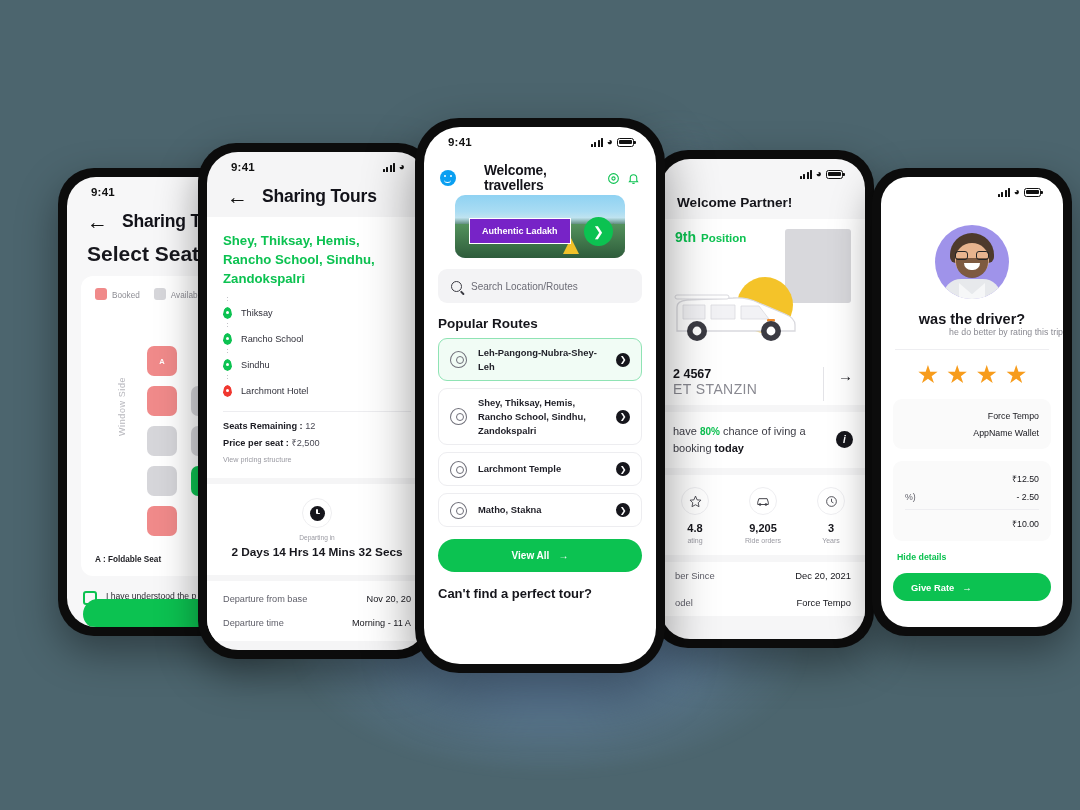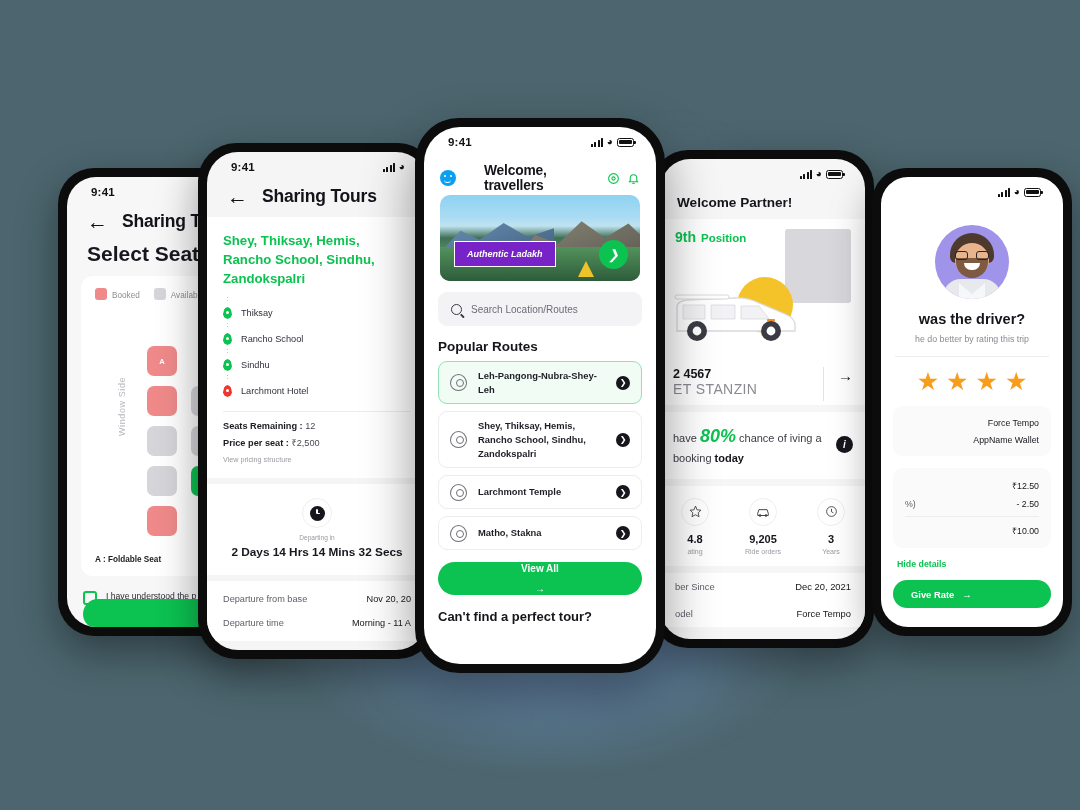--- a/index.html
+++ b/index.html
@@ -117,64 +117,64 @@
   #p3 { left: 415px; top: 118px; width: 250px; height: 555px; border-radius: 44px;
         box-shadow: 0 22px 52px rgba(0,0,0,.42); }
   #p3 .screen { border-radius: 36px; background:#fff; }
   #p3 .hdr { display:flex;align-items:center;gap:28px;padding: 10px 16px 2px;}
   #p3 .smiley { width:16px;height:16px;border-radius:50%;background:#0a9ff1;position:relative;flex:none;}
   #p3 .smiley::before{content:'';position:absolute;left:3.6px;top:4.6px;width:2px;height:2px;border-radius:50%;background:#fff;box-shadow:6px 0 0 #fff;}
   #p3 .smiley::after{content:'';position:absolute;left:4.4px;top:8.4px;width:7px;height:3.4px;border-bottom:1.4px solid #fff;border-radius:0 0 6px 6px;}
   #p3 .hdr h1 { font-size: 13.8px; font-weight:700; color:#15151b; letter-spacing:-.2px; flex:1;}
   #p3 .hicons { display:flex;gap:7px;align-items:center;}
   #p3 .loc-i,#p3 .bell-i { width:13px;height:13px; color:#0cc251; }
-  #p3 .hero { margin: 0 16px; height: 86px; border-radius: 10px; position:relative; overflow:hidden;
+  #p3 .hero { margin: 0 31px; height: 63px; border-radius: 10px; position:relative; overflow:hidden;
      background:
-       linear-gradient(180deg,#8fd2f2 0%, #a9dcf3 26%, #bfe3f0 36%, #3f6f56 50%, #4e8a5c 62%, #3c6f49 78%, #2f5c3c 100%); font-style: italic;}
+       linear-gradient(180deg,#8fd2f2 0%, #a9dcf3 26%, #bfe3f0 36%, #3f6f56 50%, #4e8a5c 62%, #3c6f49 78%, #2f5c3c 100%);}
   #p3 .hero .mnt1{position:absolute;left:-6px;top:20px;width:120px;height:44px;background:linear-gradient(160deg,#6f93b8,#3f5f7f);clip-path:polygon(0 100%,22% 36%,38% 56%,58% 18%,78% 50%,100% 30%,100% 100%);}
   #p3 .hero .mnt2{position:absolute;right:-4px;top:14px;width:130px;height:56px;background:linear-gradient(160deg,#8e8b7d,#5c5a50);clip-path:polygon(0 100%,16% 46%,34% 62%,52% 22%,70% 52%,88% 26%,100% 52%,100% 100%);}
   #p3 .hero .valley{position:absolute;left:0;right:0;top:52px;height:14px;background:#cfe0d3;opacity:.75;}
   #p3 .hero .fld{position:absolute;left:0;right:0;bottom:0;height:34px;background:linear-gradient(180deg,#53925c,#2e5c3b);}
   #p3 .hero .tag { position:absolute;left:14px;bottom:14px;background:#7723c7;color:#fff;font-size:9px;font-weight:700;padding:7px 12px;border:1.4px solid #fff;}
   #p3 .hero .go { position:absolute;right:12px;bottom:12px;width:29px;height:29px;border-radius:50%;background:#0cc251;display:flex;align-items:center;justify-content:center;color:#fff;font-size:13px;}
   #p3 .hero .yel{position:absolute;right:46px;bottom:4px;width:16px;height:16px;background:#f0c22a;clip-path:polygon(50% 0,100% 100%,0 100%);}
   #p3 .search { margin: 11px 14px 0; height:34px;border-radius:9px;background:#f3f3f5;display:flex;align-items:center;gap:9px;padding: 0 13px;}
   #p3 .search .mag { width:11px;height:11px;border:1.5px solid #3a3a42;border-radius:50%;position:relative;flex:none;}
   #p3 .search .mag::after{content:'';position:absolute;right:-3.5px;bottom:-2.5px;width:5px;height:1.5px;background:#3a3a42;transform:rotate(45deg);border-radius:1px;}
   #p3 .search span { font-size:10px;color:#6c6c76;}
   #p3 h2 { font-size:13.5px;font-weight:700;color:#15151b;padding:13px 14px 7px;}
   #p3 .route { margin: 0 14px 7px; min-height:34px; border:1px solid #ededf0; border-radius:9px;
         display:flex;align-items:center;gap:11px;padding: 7px 11px; background:#fff;}
   #p3 .route.sel { border-color:#8fe3b4; background:#f1fcf5;}
   #p3 .rp { width:17px;height:17px;border:1.3px solid #6f6f79;border-radius:50% 50% 50% 50%/55% 55% 45% 45%;flex:none;position:relative;}
   #p3 .rp::after{content:'';position:absolute;left:4.5px;top:4px;width:6px;height:6px;border:1.3px solid #6f6f79;border-radius:50%;}
   #p3 .route p { flex:1; font-size:9.4px;font-weight:700;color:#1e1e26;line-height:1.45;}
   #p3 .chev { width:14px;height:14px;border-radius:50%;background:#16161c;color:#fff;font-size:8px;display:flex;align-items:center;justify-content:center;flex:none;}
   #p3 .viewall { margin: 12px 14px 0; height:33px;border-radius:17px;background:#0cc251;color:#fff;
-        display:flex;align-items:center;justify-content:center;gap:9px;font-size:10px;font-weight:700;flex-direction:column;}
+        display:flex;align-items:center;justify-content:center;gap:9px;font-size:10px;font-weight:700;}
   #p3 .bottomq { font-size:13px;font-weight:700;color:#15151b;padding: 14px 14px 0;}
 
   
   #p4 { left: 652px; top: 150px; width: 222px; height: 498px; border-radius: 36px;}
   #p4 .screen { border-radius: 29px; background:#f6f6f7;}
   #p4 .wp { font-size:13.6px;font-weight:700;color:#15151b;padding: 10px 0 9px 16px;}
   #p4 .c1 { background:#fff; padding: 10px 0 0; position:relative; height: 186px;}
   #p4 .pos { font-size: 14px; font-weight:700; color:#0cc251; padding-left: 14px;}
   #p4 .pos small { font-size:11.5px; font-weight:700; margin-left:5px;}
   #p4 .ph { position:absolute; right: 14px; top: 10px; width:66px;height:74px;background:#d8d8dc;border-radius:3px;}
   #p4 .sun { position:absolute; left: 76px; top: 58px; width:56px;height:56px;border-radius:50%;background:#f4c329;}
   #p4 .van { position:absolute; left: 6px; top: 62px; width: 148px; height: 72px;}
   #p4 .divrow { position:absolute; left:0; right:0; bottom: 4px; display:flex; align-items:flex-start; padding: 0 12px;}
   #p4 .num { font-size: 12.5px; font-weight:700; color:#15151b;}
   #p4 .nm { font-size: 14px; color:#8a8a92; letter-spacing:.4px;}
   #p4 .vline { width:1px; height:34px; background:#e3e3e7; margin: 0 14px 0 auto;}
   #p4 .arr { font-size: 15px; color:#15151b; }
   #p4 .chance { background:#fff; margin-top: 7px; padding: 11px 12px 12px; display:flex; align-items:center; gap:8px;}
   #p4 .chance p { flex:1; font-size:11px; color:#3c3c45; line-height:1.5;}
-  #p4 .chance b.pc { color:#0cc251; font-size:18px; font-weight:700;font-style:italic;}
+  #p4 .chance b.pc { color:#0cc251; font-size:10px; font-weight:700;}
   #p4 .chance b.td { color:#15151b; font-weight:700;}
   #p4 .info { width:17px;height:17px;border-radius:50%;background:#16161c;color:#fff;font-size:10px;font-weight:700;
         display:flex;align-items:center;justify-content:center;flex:none;font-style:italic;}
   #p4 .stats { background:#fff; margin-top:7px; display:flex; padding: 12px 0 11px;}
   #p4 .st { flex:1; text-align:center;}
   #p4 .st .ic { width:28px;height:28px;border-radius:50%;border:1px solid #eeeef1;margin:0 auto 7px;display:flex;align-items:center;justify-content:center;}
   #p4 .st .v { font-size:11px;font-weight:700;color:#15151b;}
   #p4 .st .l { font-size:7px;color:#9a9aa2;margin-top:3px;}
   #p4 .lrow { background:#fff; display:flex;justify-content:space-between;padding: 8px 14px; font-size:9.4px;}
   #p4 .lrow .k { color:#5e5e68;} #p4 .lrow .v{color:#17171d;font-weight:500;}
@@ -186,21 +186,21 @@
   #p5 .av .hair{position:absolute;left:15px;top:8px;width:44px;height:30px;border-radius:22px 22px 6px 6px;background:#4e3a2c;}
   #p5 .av .face{position:absolute;left:20px;top:18px;width:34px;height:34px;border-radius:17px;background:#e8b48e;}
   #p5 .av .gl{position:absolute;left:20px;top:26px;width:34px;height:9px;}
   #p5 .av .gl i{position:absolute;top:0;width:13px;height:9px;border:1.6px solid #262626;border-radius:3px;}
   #p5 .av .gl i:first-child{left:0}#p5 .av .gl i:last-child{right:0}
   #p5 .av .beard{position:absolute;left:21px;top:33px;width:32px;height:20px;border-radius:0 0 16px 16px;background:#6b4a33;opacity:.85;}
   #p5 .av .mouth{position:absolute;left:29px;top:38px;width:16px;height:7px;border-radius:0 0 9px 9px;background:#fff;}
   #p5 .av .body{position:absolute;left:8px;bottom:-10px;width:58px;height:30px;border-radius:18px 18px 0 0;background:#e7e9ec;}
   #p5 .av .coll{position:absolute;left:24px;bottom:0px;width:26px;height:16px;background:#f6f7f8;clip-path:polygon(0 0,50% 70%,100% 0,100% 100%,0 100%);}
   #p5 h2 { font-size:14.5px;font-weight:700;color:#15151b;text-align:center;margin-top:12px;}
-  #p5 .sub { font-size:8.8px;color:#8a8a92;text-align:center;margin-top:7px;}
+  #p5 .sub { font-size:8.8px;color:#8a8a92;text-align:right;}
   #p5 hr { border:0;border-top:1px solid #eeeef1;margin: 12px 14px 0;}
   #p5 .stars { display:flex;justify-content:center;gap:7px;margin-top:12px;}
   #p5 .star { color:#f79c1c; font-size:25px; line-height:1;}
   #p5 .bx { background:#fafafa;border-radius:9px;margin:12px 12px 0;padding:8px 12px;}
   #p5 .br { display:flex;justify-content:space-between;font-size:8.8px;padding:3.5px 0;}
   #p5 .br .k{color:#5e5e68;} #p5 .br .v{color:#17171d;}
   #p5 .hide { font-size:8.8px;color:#0cc251;font-weight:600;margin:11px 0 0 16px;}
   #p5 .cta { margin: 11px 12px 0; height:28px;border-radius:15px;background:#0cc251;color:#fff;display:flex;align-items:center;gap:8px;padding-left:18px;font-size:9.4px;font-weight:700;}
 </style>
 </head>

